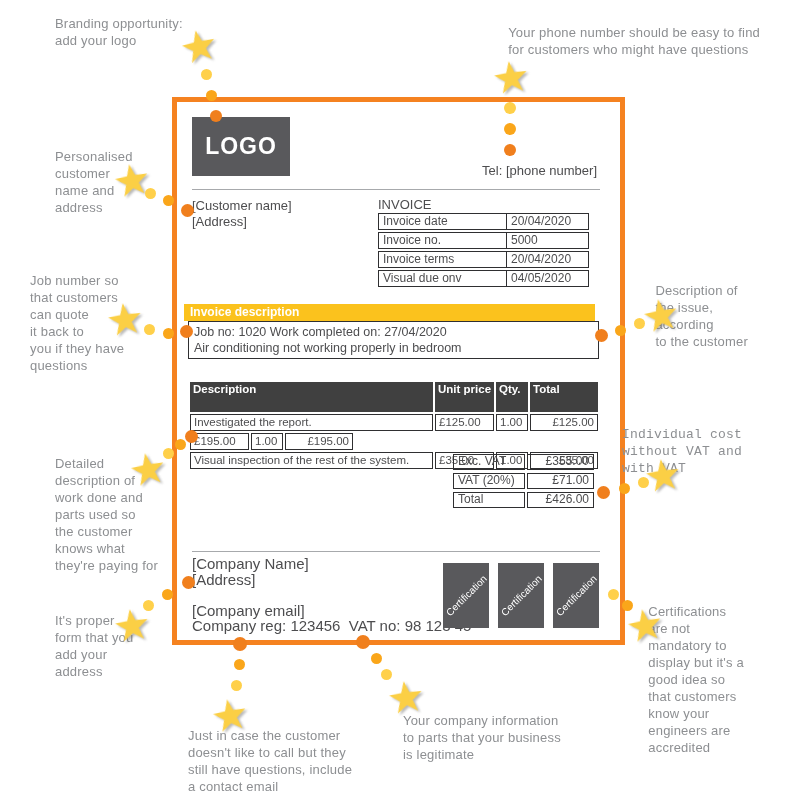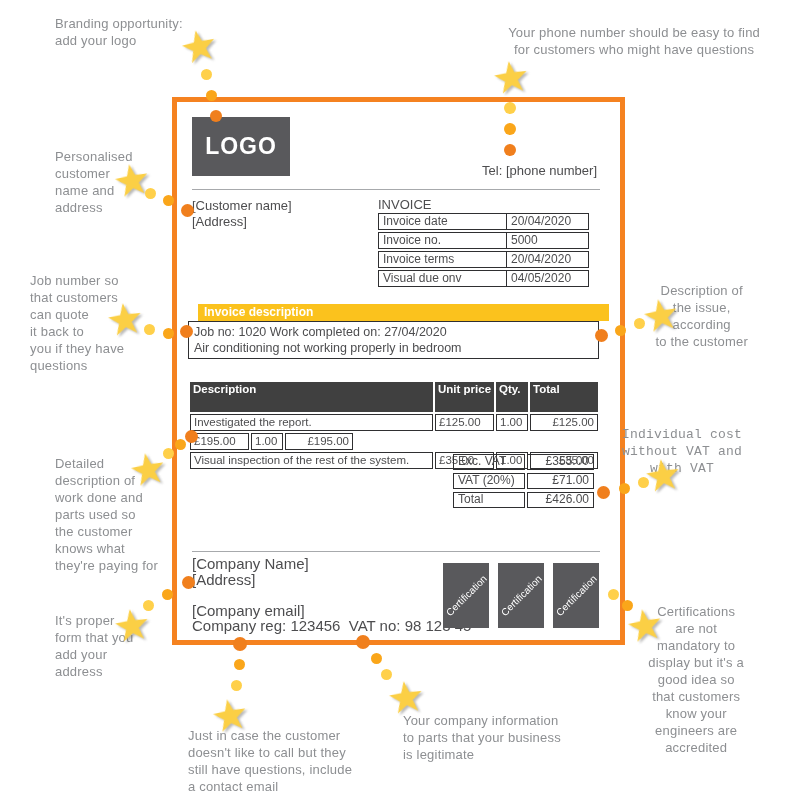--- a/index.html
+++ b/index.html
@@ -7,21 +7,21 @@
   #canvas {
     position:relative; width:795px; height:806px; background:#ffffff;
     font-family:"Liberation Sans", sans-serif; overflow:hidden;
   }
 
   
   .note {
     position:absolute; color:#8D8F92; font-size:13px; line-height:17px;
     white-space:pre-line; letter-spacing:.2px;
   }
-  .note.r { text-align:center; }
+  .note.r { text-align:left; }
 
   
   .star { position:absolute; width:34px; height:34px;
           filter:drop-shadow(2px 2px 1px rgba(100,100,100,.45)); }
   .star .shape {
     width:100%; height:100%; background:#FBCF45;
     clip-path:polygon(50% 0%, 62% 34%, 98% 36%, 69% 58%, 80% 92%, 50% 71%, 20% 92%, 31% 58%, 2% 36%, 38% 34%);
   }
 
   
@@ -45,21 +45,21 @@
   .hr { height:1px; background:#A7A9AC; }
   .customer { left:15px; top:96px; font-size:13px; line-height:16px; }
   .invoice-label { left:201px; top:95px; font-size:13px; }
 
   .meta { left:201px; top:111px; width:211px; }
   .meta-row { display:flex; border:1.5px solid #2F2F31; margin-bottom:2px;
               height:17px; font-size:12px; }
   .meta-row .ml { width:128px; border-right:1.5px solid #2F2F31; padding:0 4px; line-height:14px; }
   .meta-row .mv { flex:1; padding:0 4px; line-height:14px; }
 
-  .desc-header { left:21px; top:202px; width:411px; height:17px; background:#FBC21D;
+  .desc-header { left:7px; top:202px; width:411px; height:17px; background:#FBC21D;
                  color:#fff; font-weight:bold; font-size:12px; line-height:17px; padding-left:6px; }
   .desc-body { left:11px; top:219px; width:411px; height:38px; border:1.5px solid #2F2F31;
                font-size:12.5px; line-height:16px; padding:2px 5px; }
 
   .items { left:13px; top:280px; width:410px; font-size:11.5px; }
   .irow { display:flex; gap:2px; margin-bottom:2px; }
   .ihead .cell { background:#404040; color:#fff; font-weight:bold; border:none;
                  height:30px; line-height:15px; }
   .cell { padding:0 3px; height:17px; line-height:14px; border:1.5px solid #2F2F31;
           overflow:hidden; white-space:nowrap; }

